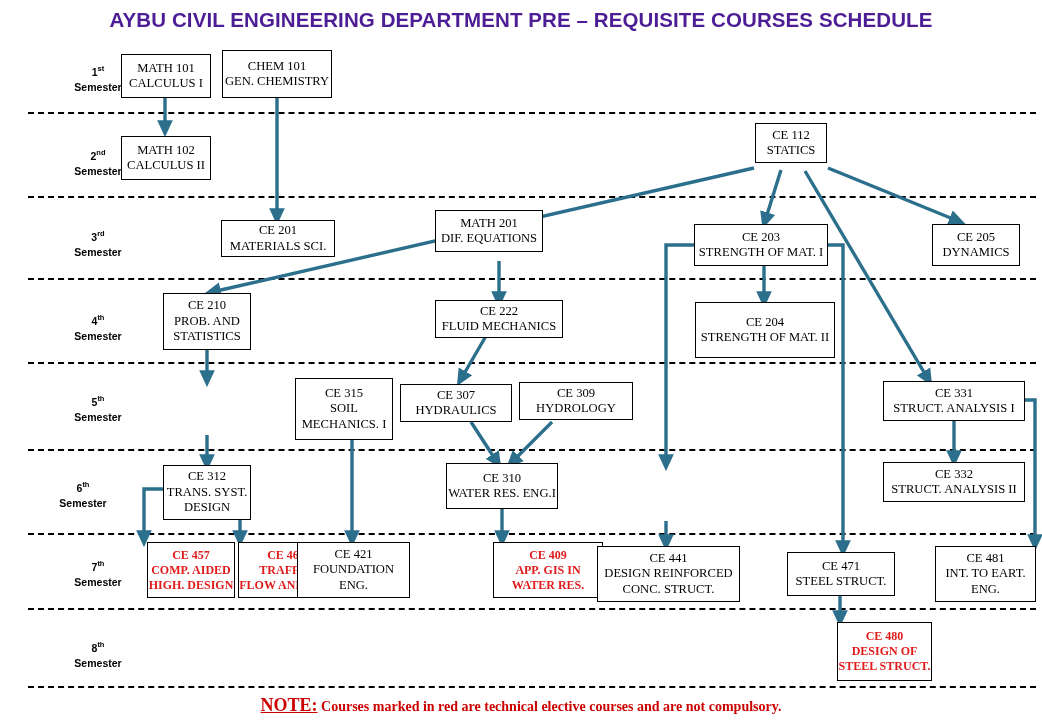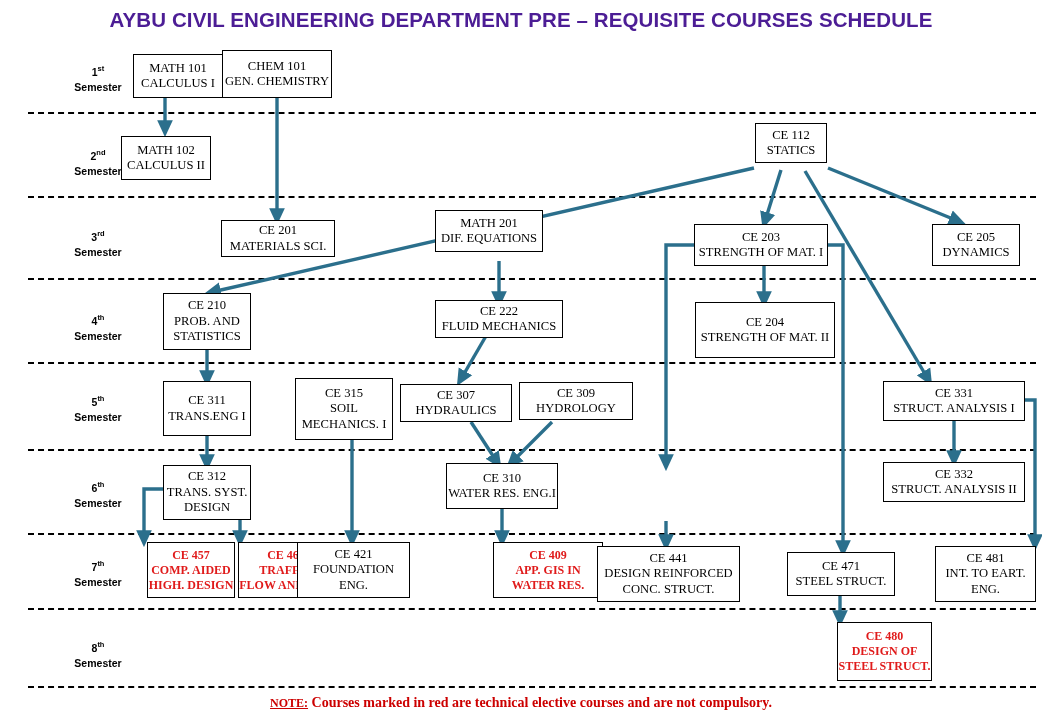--- a/index.html
+++ b/index.html
@@ -44,21 +44,21 @@
 
   
   #wires{position:absolute;left:0;top:0;width:1042px;height:728px;z-index:3;}
 
   
   .note{
     position:absolute;left:0;top:695px;width:1042px;text-align:center;
     font-family:"Liberation Serif", serif;
     font-size:14px;font-weight:bold;color:#cc0000;white-space:nowrap;
   }
-  .note u{text-decoration:underline;font-size:12px;}
+  .note u{text-decoration:underline;font-size:18px;}
 </style>
 </head>
 <body>
 
 <div id="stage">
 
   <div class="title">AYBU CIVIL ENGINEERING DEPARTMENT PRE – REQUISITE COURSES SCHEDULE</div>
 
   <div class="divider" style="top:112px"></div>
   <div class="divider" style="top:196px"></div>
@@ -82,21 +82,21 @@
     <span>Semester</span>
   </div>
   <div class="semlabel" style="left:55px;top:310px">
     <span class="ord"><span>4</span><sup>th</sup></span>
     <span>Semester</span>
   </div>
   <div class="semlabel" style="left:55px;top:391px">
     <span class="ord"><span>5</span><sup>th</sup></span>
     <span>Semester</span>
   </div>
-  <div class="semlabel" style="left:55px;top:477px">
+  <div class="semlabel" style="left:40px;top:477px">
     <span class="ord"><span>6</span><sup>th</sup></span>
     <span>Semester</span>
   </div>
   <div class="semlabel" style="left:55px;top:556px">
     <span class="ord"><span>7</span><sup>th</sup></span>
     <span>Semester</span>
   </div>
   <div class="semlabel" style="left:55px;top:637px">
     <span class="ord"><span>8</span><sup>th</sup></span>
     <span>Semester</span>
@@ -151,21 +151,21 @@
       <path d="M666,521 L666,543"></path>
 
       <path d="M954,421 L954,459"></path>
 
       <path d="M1025,400 L1035,400 L1035,543"></path>
 
       <path d="M840,596 L840,619"></path>
     </g>
   </svg>
 
-  <div class="box" style="left:133px;top:54px;width:90px;height:44px">
+  <div class="box" style="left:121px;top:54px;width:90px;height:44px">
     <span>MATH 101</span>
     <span>CALCULUS I</span>
   </div>
 
   <div class="box" style="left:222px;top:50px;width:110px;height:48px">
     <span>CHEM 101</span>
     <span>GEN. CHEMISTRY</span>
   </div>
 
   <div class="box" style="left:121px;top:136px;width:90px;height:44px">
@@ -207,24 +207,20 @@
   <div class="box" style="left:435px;top:300px;width:128px;height:38px">
     <span>CE 222</span>
     <span>FLUID MECHANICS</span>
   </div>
 
   <div class="box" style="left:695px;top:302px;width:140px;height:56px">
     <span>CE 204</span>
     <span>STRENGTH OF MAT. II</span>
   </div>
 
-  <div class="box" style="left:163px;top:381px;width:88px;height:55px">
-    <span>CE 311</span>
-    <span>TRANS.ENG I</span>
-  </div>
 
   <div class="box" style="left:295px;top:378px;width:98px;height:62px">
     <span>CE 315</span>
     <span>SOIL</span>
     <span>MECHANICS. I</span>
   </div>
 
   <div class="box" style="left:400px;top:384px;width:112px;height:38px">
     <span>CE 307</span>
     <span>HYDRAULICS</span>

